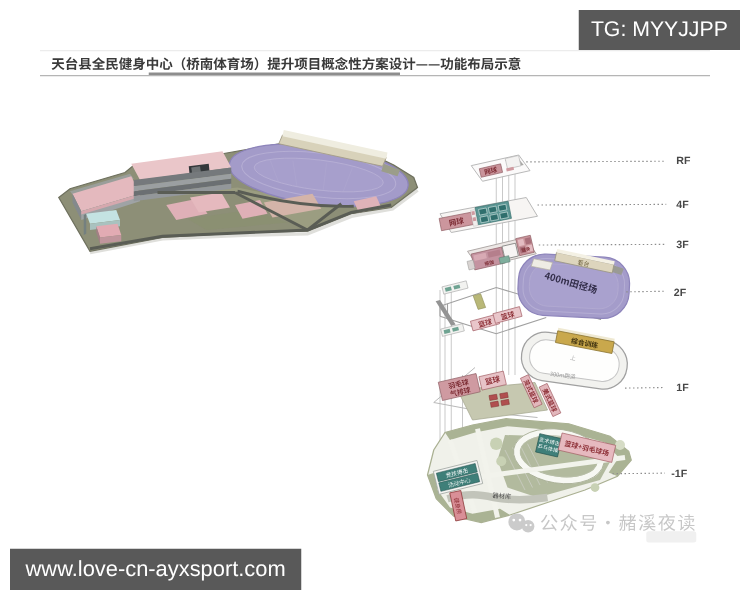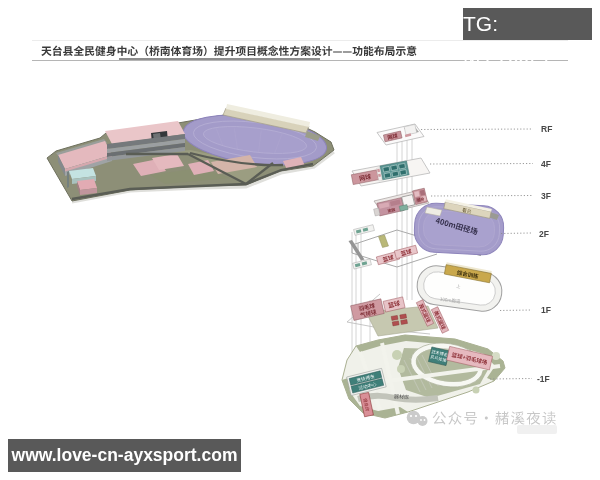--- a/index.html
+++ b/index.html
@@ -10,21 +10,21 @@
 </head>
 <body>
 <div style="position:relative;width:600px;height:480px;background:#fff;">
 
 <div class="abs" style="left:32px;top:40px;width:536px;height:1px;background:#ececec;"></div>
 
 <div class="abs" style="left:119px;top:58px;width:201px;height:2px;background:#8d8d8d;"></div>
 
 <div class="abs" style="left:32px;top:60px;width:536px;height:1px;background:#b5b5b5;"></div>
 
-<div class="abs" style="left:463px;top:8px;width:129px;height:32px;background:#595959;color:#fff;font-size:21px;line-height:32px;">TG: MYYJJPP</div>
+<div class="abs" style="left:463px;top:8px;width:129px;height:32px;background:#595959;color:#fff;font-size:17px;line-height:32px;text-align:center;">TG: MYYJJPP</div>
 
 <svg class="abs" style="left:0;top:0;" width="600" height="480" viewBox="0 0 600 480" font-family="Liberation Sans, sans-serif">
 
   <path transform="translate(41.0,55.0)" d="M0.7 -5.2V-3.9H4.3C3.9 -2.5 2.8 -1.1 0.3 -0.2C0.6 0.1 1 0.6 1.2 0.9C3.6 0 4.8 -1.4 5.4 -2.8C6.3 -1 7.7 0.2 9.7 0.9C9.9 0.5 10.3 -0 10.6 -0.3C8.5 -0.9 7.1 -2.1 6.3 -3.9H10.1V-5.2H6C6 -5.5 6 -5.7 6 -6V-7.1H9.7V-8.5H1.1V-7.1H4.6V-6C4.6 -5.8 4.6 -5.5 4.6 -5.2Z M12.5 -3.8V1H13.9V0.4H18.5V1H19.9V-3.8ZM13.9 -0.8V-2.6H18.5V-0.8ZM12.2 -4.5C12.8 -4.7 13.5 -4.8 19.3 -5C19.5 -4.7 19.7 -4.4 19.9 -4.2L21 -5C20.4 -5.9 19.1 -7.2 18.1 -8.2L17.1 -7.5C17.5 -7.1 17.9 -6.6 18.3 -6.2L13.9 -6C14.7 -6.8 15.6 -7.8 16.3 -8.8L15 -9.4C14.2 -8.1 13 -6.7 12.7 -6.4C12.3 -6.1 12.1 -5.8 11.8 -5.8C11.9 -5.4 12.1 -4.8 12.2 -4.5Z M23.1 0.7C23.6 0.5 24.3 0.5 30 0.2C30.2 0.5 30.4 0.7 30.6 0.9L31.7 0.3C31.2 -0.3 30.2 -1.4 29.3 -2.1H31.9V-3.3H30.5V-8.7H23.8V-3.3H22.1V-2.1H24.8C24.2 -1.5 23.7 -1.1 23.5 -0.9C23.2 -0.7 22.9 -0.5 22.7 -0.5C22.8 -0.2 23 0.5 23.1 0.7ZM25 -3.3V-4H29.2V-3.3ZM28.1 -1.7C28.4 -1.4 28.7 -1.1 29.1 -0.8L24.9 -0.6C25.5 -1 26 -1.6 26.5 -2.1H28.9ZM25 -5.8H29.2V-5.1H25ZM25 -6.8V-7.6H29.2V-6.8Z M37.6 -9.3C36.5 -7.6 34.5 -6.2 32.6 -5.4C32.9 -5.1 33.3 -4.6 33.5 -4.3C33.8 -4.5 34.1 -4.7 34.5 -4.9V-4.1H37.1V-2.9H34.6V-1.7H37.1V-0.4H33.2V0.7H42.5V-0.4H38.5V-1.7H41.1V-2.9H38.5V-4.1H41.1V-4.8C41.5 -4.6 41.8 -4.4 42.2 -4.2C42.4 -4.6 42.7 -5.1 43 -5.4C41.3 -6.1 39.8 -7.1 38.5 -8.4L38.7 -8.7ZM35.2 -5.3C36.1 -5.9 37 -6.7 37.8 -7.5C38.6 -6.6 39.5 -5.9 40.4 -5.3Z M44.4 1C44.7 0.8 45.3 0.7 48.6 -0.1C48.5 -0.4 48.4 -1 48.4 -1.3L45.7 -0.7V-2.7H48.6C49.2 -0.6 50.3 0.8 51.7 0.8C52.6 0.8 53.1 0.4 53.3 -1.4C52.9 -1.5 52.5 -1.7 52.2 -2C52.1 -0.9 52 -0.4 51.7 -0.4C51.1 -0.4 50.4 -1.4 50 -2.7H53.1V-3.9H49.6C49.6 -4.3 49.5 -4.7 49.5 -5.2H52.3V-8.7H44.4V-1.1C44.4 -0.6 44.1 -0.3 43.8 -0.1C44 0.1 44.3 0.7 44.4 1ZM48.3 -3.9H45.7V-5.2H48.1C48.1 -4.7 48.2 -4.3 48.3 -3.9ZM45.7 -7.5H51V-6.4H45.7Z M57.1 -4C57.1 -4.1 57.3 -4.2 57.5 -4.3H58.5C58.4 -3.6 58.3 -2.9 58.1 -2.3C57.9 -2.7 57.7 -3.1 57.6 -3.6L56.7 -3.3C56.9 -2.4 57.2 -1.7 57.6 -1.2C57.3 -0.6 56.9 -0.2 56.4 0.1V-6.8C56.7 -7.5 56.9 -8.2 57.1 -8.8L55.9 -9.2C55.6 -7.7 55 -6.2 54.2 -5.2C54.4 -4.8 54.7 -4.1 54.8 -3.8C55 -4 55.1 -4.2 55.3 -4.5V1H56.4V0.2C56.7 0.4 57 0.8 57.2 1C57.6 0.6 58 0.2 58.3 -0.3C59.3 0.6 60.5 0.8 61.9 0.8H64.1C64.2 0.5 64.3 -0.1 64.5 -0.3C63.9 -0.3 62.4 -0.3 62 -0.3C60.8 -0.3 59.6 -0.5 58.8 -1.3C59.2 -2.3 59.5 -3.6 59.6 -5.2L59 -5.3L58.8 -5.3H58.4C58.8 -6.1 59.3 -7.1 59.7 -8.1L58.9 -8.6L58.6 -8.5H57V-7.4H58.2C57.9 -6.6 57.5 -5.9 57.4 -5.6C57.2 -5.3 56.9 -5 56.6 -4.9C56.8 -4.7 57.1 -4.2 57.1 -4ZM59.9 -8.4V-7.5H61.1V-7H59.4V-6H61.1V-5.4H59.9V-4.5H61.1V-4H59.8V-3.1H61.1V-2.5H59.6V-1.5H61.1V-0.6H62.1V-1.5H64.2V-2.5H62.1V-3.1H63.9V-4H62.1V-4.5H63.8V-6H64.5V-7H63.8V-8.4H62.1V-9.1H61.1V-8.4ZM62.1 -6H62.9V-5.4H62.1ZM62.1 -7V-7.5H62.9V-7Z M72 -5.5V-4.8H68.2V-5.5ZM72 -6.4H68.2V-7H72ZM72 -3.9V-3.4L71.8 -3.2H68.2V-3.9ZM65.6 -3.2V-2.1H70.3C68.8 -1.2 67.1 -0.5 65.3 -0C65.5 0.2 65.9 0.8 66.1 1C68.3 0.4 70.3 -0.6 72 -1.9V-0.6C72 -0.4 72 -0.3 71.8 -0.3C71.5 -0.3 70.8 -0.3 70.1 -0.4C70.3 -0 70.5 0.6 70.5 0.9C71.6 0.9 72.2 0.9 72.7 0.7C73.2 0.5 73.3 0.1 73.3 -0.6V-3C74 -3.7 74.6 -4.4 75.1 -5.2L74 -5.8C73.8 -5.4 73.6 -5.1 73.3 -4.8V-8.2H70.6C70.7 -8.4 70.9 -8.7 71.1 -9L69.5 -9.2C69.5 -8.9 69.3 -8.5 69.2 -8.2H66.9V-3.2Z M80.3 -9.2V-7.3H76.6V-1.8H77.8V-2.4H80.3V1H81.7V-2.4H84.1V-1.9H85.5V-7.3H81.7V-9.2ZM77.8 -3.7V-6H80.3V-3.7ZM84.1 -3.7H81.7V-6H84.1Z M89.6 -6.1V-1.1C89.6 0.3 90 0.8 91.4 0.8C91.7 0.8 92.9 0.8 93.2 0.8C94.5 0.8 94.9 0.1 95 -1.9C94.7 -2 94.1 -2.3 93.8 -2.5C93.7 -0.8 93.6 -0.5 93.1 -0.5C92.8 -0.5 91.8 -0.5 91.5 -0.5C91 -0.5 90.9 -0.5 90.9 -1.1V-6.1ZM87.6 -5.5C87.5 -4 87.2 -2.4 86.8 -1.2L88.1 -0.7C88.5 -1.9 88.7 -3.8 88.9 -5.2ZM94.4 -5.3C94.9 -4 95.5 -2.3 95.7 -1.2L97 -1.7C96.7 -2.9 96.2 -4.5 95.6 -5.8ZM90 -8.1C91 -7.5 92.3 -6.4 92.9 -5.7L93.8 -6.8C93.2 -7.4 91.8 -8.4 90.8 -9Z M104.4 -4.1C104.4 -1.8 105.3 -0.1 106.5 1.1L107.5 0.6C106.4 -0.5 105.6 -2 105.6 -4.1C105.6 -6.2 106.4 -7.7 107.5 -8.8L106.5 -9.3C105.3 -8.1 104.4 -6.4 104.4 -4.1Z M109.8 -9.2V-7.2H108.4V-6H109.7C109.4 -4.7 108.9 -3.1 108.2 -2.3C108.4 -1.9 108.7 -1.4 108.8 -1C109.2 -1.5 109.5 -2.3 109.8 -3.2V1H111V-4C111.2 -3.7 111.4 -3.3 111.5 -3L112 -3.6C112.3 -3.4 112.6 -2.9 112.7 -2.6C113 -2.8 113.3 -3 113.5 -3.2V-2.7C113.5 -1.8 113.3 -0.7 111.8 0.1C112.1 0.3 112.6 0.8 112.8 1C114.4 0.1 114.7 -1.4 114.7 -2.7V-3.6H113.9C114.3 -4.1 114.7 -4.6 114.9 -5.2H115.8C116.1 -4.7 116.5 -4.1 116.9 -3.6H115.9V0.9H117.2V-3.2C117.4 -3 117.6 -2.8 117.8 -2.7C118 -3 118.3 -3.4 118.6 -3.6C118 -4 117.5 -4.6 117.1 -5.2H118.4V-6.4H115.4C115.5 -6.8 115.6 -7.2 115.6 -7.6C116.5 -7.7 117.3 -7.9 118 -8L117.2 -9.1C116 -8.8 114.2 -8.6 112.5 -8.5C112.7 -8.2 112.8 -7.7 112.9 -7.4C113.3 -7.4 113.9 -7.5 114.4 -7.5C114.3 -7.1 114.2 -6.8 114.1 -6.4H112.3V-5.2H113.6C113.2 -4.7 112.8 -4.2 112.2 -3.8C112 -4.1 111.3 -5.3 111 -5.6V-6H112.1V-7.2H111V-9.2Z M123.5 -9.1V-8.3H119.4V-7.1H123.5V-6.3H119.8V0.9H121.1V-5.1H123.2L122.2 -4.8C122.4 -4.4 122.6 -4 122.7 -3.6H121.8V-2.6H123.6V-1.9H121.6V-0.9H123.6V0.7H124.8V-0.9H126.8V-1.9H124.8V-2.6H126.6V-3.6H125.7C125.9 -4 126.1 -4.4 126.3 -4.8L125.2 -5.1C125.1 -4.6 124.8 -4 124.6 -3.7L124.7 -3.6H123L123.8 -3.9C123.7 -4.2 123.5 -4.7 123.2 -5.1H127.3V-0.4C127.3 -0.2 127.2 -0.1 127 -0.1C126.8 -0.1 126.2 -0.1 125.6 -0.2C125.8 0.1 126 0.6 126.1 0.9C126.9 0.9 127.6 0.9 128 0.7C128.4 0.6 128.6 0.3 128.6 -0.4V-6.3H124.9V-7.1H129V-8.3H124.9V-9.1Z M132 -9.1C131.5 -7.6 130.6 -6.1 129.7 -5.1C130 -4.8 130.3 -4 130.5 -3.7C130.7 -4 130.9 -4.3 131.1 -4.6V1H132.3V-6.7C132.7 -7.4 133 -8.1 133.2 -8.8ZM133 -7.2V-6H135.1C134.5 -4.3 133.5 -2.6 132.4 -1.6C132.7 -1.4 133.1 -0.9 133.3 -0.6C133.7 -1 134 -1.4 134.3 -1.8V-0.9H135.7V0.9H137V-0.9H138.4V-1.8C138.7 -1.4 139 -1 139.3 -0.7C139.5 -1 140 -1.4 140.3 -1.7C139.2 -2.7 138.2 -4.3 137.6 -6H140V-7.2H137V-9.1H135.7V-7.2ZM135.7 -2H134.4C134.9 -2.8 135.3 -3.7 135.7 -4.7ZM137 -2V-4.8C137.3 -3.8 137.8 -2.8 138.3 -2Z M148 -3.6V-3.1H143.6V-3.6ZM142.3 -4.6V1H143.6V-0.8H148V-0.3C148 -0.1 147.9 -0 147.7 -0C147.5 -0 146.6 -0 145.9 -0.1C146.1 0.2 146.3 0.7 146.3 1C147.4 1 148.1 1 148.6 0.8C149.1 0.7 149.3 0.4 149.3 -0.3V-4.6ZM143.6 -2.2H148V-1.7H143.6ZM144.9 -9 145.2 -8.3H141V-7.1H143.3C142.9 -6.8 142.6 -6.6 142.4 -6.5C142.1 -6.3 141.9 -6.2 141.7 -6.1C141.8 -5.8 142 -5.1 142.1 -4.9C142.6 -5 143.2 -5.1 148.5 -5.4C148.7 -5.1 148.9 -4.9 149.1 -4.7L150.2 -5.5C149.7 -5.9 148.9 -6.6 148.3 -7.1H150.6V-8.3H146.8C146.6 -8.6 146.4 -9 146.2 -9.3ZM146.8 -6.9 147.4 -6.4 144 -6.2C144.4 -6.5 144.8 -6.8 145.2 -7.1H147.2Z M155.7 -4.4C155.8 -4.5 156.3 -4.6 156.7 -4.6H156.8C156.5 -3.6 155.9 -2.8 155.2 -2.3L155 -2.8L154 -2.5V-5.4H155.1V-6.6H154V-9H152.8V-6.6H151.6V-5.4H152.8V-2.1C152.3 -1.9 151.9 -1.7 151.5 -1.6L151.9 -0.3C152.9 -0.7 154.1 -1.2 155.3 -1.7L155.2 -1.8C155.5 -1.7 155.7 -1.5 155.8 -1.4C156.8 -2.1 157.6 -3.2 158 -4.6H158.6C158.1 -2.5 157 -0.8 155.4 0.2C155.7 0.3 156.2 0.7 156.4 0.9C158 -0.3 159.2 -2.2 159.8 -4.6H160.2C160 -1.8 159.8 -0.7 159.6 -0.4C159.5 -0.3 159.4 -0.2 159.2 -0.2C159 -0.2 158.6 -0.3 158.2 -0.3C158.4 0 158.5 0.6 158.6 0.9C159.1 0.9 159.5 0.9 159.8 0.9C160.2 0.8 160.5 0.7 160.7 0.4C161.1 -0.1 161.3 -1.5 161.5 -5.2C161.5 -5.4 161.6 -5.8 161.6 -5.8H157.8C158.7 -6.4 159.8 -7.2 160.7 -8.1L159.8 -8.8L159.5 -8.7H155.2V-7.5H158.1C157.4 -6.8 156.6 -6.4 156.4 -6.2C155.9 -5.9 155.5 -5.7 155.2 -5.6C155.4 -5.3 155.7 -4.7 155.7 -4.4Z M165.6 -4.1C165.6 -6.4 164.7 -8.1 163.5 -9.3L162.5 -8.8C163.6 -7.7 164.4 -6.2 164.4 -4.1C164.4 -2 163.6 -0.5 162.5 0.6L163.5 1.1C164.7 -0.1 165.6 -1.8 165.6 -4.1Z M178.4 -6.6H181.3V-6H178.4ZM178.4 -7.9H181.3V-7.4H178.4ZM177.2 -8.8V-5.1H182.6V-8.8ZM177.3 -3.2C177.2 -1.7 176.7 -0.5 175.8 0.2C176.1 0.3 176.6 0.7 176.8 1C177.2 0.5 177.6 -0.1 177.9 -0.8C178.6 0.6 179.7 0.8 181.2 0.8H183C183.1 0.5 183.2 -0.1 183.4 -0.3C182.9 -0.3 181.6 -0.3 181.2 -0.3C180.9 -0.3 180.7 -0.3 180.5 -0.3V-1.6H182.5V-2.6H180.5V-3.5H183.1V-4.6H176.7V-3.5H179.2V-0.7C178.8 -1 178.5 -1.4 178.3 -2C178.4 -2.3 178.4 -2.7 178.5 -3.1ZM174.3 -9.2V-7.1H173.2V-5.9H174.3V-4L173 -3.7L173.3 -2.5L174.3 -2.7V-0.6C174.3 -0.4 174.3 -0.4 174.2 -0.4C174 -0.4 173.6 -0.4 173.2 -0.4C173.4 -0 173.5 0.5 173.6 0.8C174.3 0.8 174.8 0.8 175.1 0.6C175.4 0.4 175.5 0.1 175.5 -0.5V-3.1L176.7 -3.4L176.5 -4.6L175.5 -4.3V-5.9H176.6V-7.1H175.5V-9.2Z M188.8 -9.1C187.6 -8.5 185.8 -7.8 184.1 -7.4C184.3 -7.1 184.5 -6.7 184.6 -6.4C185.2 -6.5 185.8 -6.7 186.4 -6.8V-4.9H184.1V-3.7H186.4C186.2 -2.3 185.7 -1 183.9 -0C184.2 0.2 184.7 0.7 184.9 1C187 -0.2 187.6 -1.9 187.7 -3.7H190.4V1H191.8V-3.7H194V-4.9H191.8V-9H190.4V-4.9H187.7V-7.2C188.4 -7.5 189.1 -7.7 189.7 -8Z M200.9 -5.2V-3C200.9 -2 200.5 -0.7 197.6 0C197.9 0.2 198.3 0.7 198.5 1C201.5 0.1 202.2 -1.5 202.2 -3V-5.2ZM201.8 -0.8C202.6 -0.3 203.6 0.4 204.1 0.9L204.9 0C204.4 -0.4 203.4 -1.1 202.6 -1.6ZM194.6 -2.3 194.9 -0.9C196 -1.2 197.3 -1.7 198.6 -2.2L198.4 -3.3L197.3 -3V-6.8H198.4V-8H194.8V-6.8H196V-2.6ZM198.8 -6.8V-1.7H200.1V-5.6H202.9V-1.7H204.3V-6.8H201.8L202.2 -7.6H204.8V-8.8H198.5V-7.6H200.7C200.6 -7.3 200.5 -7 200.4 -6.8Z M208 -4.9H213V-3.6H208ZM208 -6.1V-7.3H213V-6.1ZM208 -2.4H213V-1.1H208ZM206.7 -8.6V0.9H208V0.2H213V0.9H214.4V-8.6Z M217.4 -9.2V-7H216.4V-5.8H217.4V-5.8C217.2 -4.5 216.7 -2.9 216.2 -2C216.4 -1.7 216.6 -1.3 216.8 -0.9C217 -1.3 217.2 -1.9 217.4 -2.5V1H218.6V-3.8C218.8 -3.4 218.9 -2.9 219 -2.6L219.6 -3.6V-1.9C219.6 -1.4 219.3 -1 219.1 -0.8C219.3 -0.6 219.6 -0.2 219.7 0C219.9 -0.2 220.2 -0.4 221.8 -1.4L221.9 -0.9L222.8 -1.3C222.7 -1.9 222.2 -2.8 221.9 -3.5L221.1 -3.1C221.2 -2.9 221.3 -2.6 221.4 -2.2L220.6 -1.8V-3.8H222.4V-4.7C222.4 -4.4 222.7 -4 222.7 -3.8C222.8 -3.9 223.2 -3.9 223.5 -3.9H223.9C223.5 -2.4 222.8 -0.9 221.5 0.4C221.8 0.5 222.2 0.8 222.4 1C223.2 0.2 223.7 -0.7 224.1 -1.6V-0.3C224.1 0.3 224.2 0.4 224.4 0.6C224.5 0.8 224.7 0.8 225 0.8C225.1 0.8 225.3 0.8 225.5 0.8C225.7 0.8 225.9 0.8 226 0.7C226.2 0.6 226.2 0.4 226.3 0.2C226.4 -0.1 226.4 -0.7 226.4 -1.2C226.2 -1.3 225.9 -1.4 225.8 -1.6C225.8 -1.1 225.8 -0.7 225.7 -0.5C225.7 -0.4 225.7 -0.3 225.6 -0.2C225.6 -0.2 225.5 -0.2 225.5 -0.2C225.4 -0.2 225.3 -0.2 225.3 -0.2C225.2 -0.2 225.2 -0.2 225.1 -0.2C225.1 -0.3 225.1 -0.3 225.1 -0.4V-3.4H224.8L224.9 -3.9H226.4L226.4 -5H225.1C225.3 -5.9 225.3 -6.8 225.3 -7.6H226.2V-8.7H222.7V-7.6H224.3C224.3 -6.8 224.3 -5.9 224.1 -5H223.6L223.9 -7.1H223C222.9 -6.6 222.7 -5.2 222.6 -5C222.5 -4.8 222.5 -4.7 222.4 -4.7V-8.6H219.6V-3.7C219.5 -4.1 218.8 -5.3 218.6 -5.7V-5.8H219.4V-7H218.6V-9.2ZM221.4 -5.8V-4.8H220.6V-5.8ZM221.4 -6.7H220.6V-7.6H221.4Z M229.6 -2.9V-0.9C229.6 0.3 229.9 0.7 231.4 0.7C231.7 0.7 233.1 0.7 233.4 0.7C234.6 0.7 235 0.3 235.1 -1.3C234.8 -1.3 234.3 -1.5 234 -1.7C233.9 -0.6 233.8 -0.5 233.3 -0.5C233 -0.5 231.8 -0.5 231.6 -0.5C230.9 -0.5 230.9 -0.5 230.9 -0.9V-2.9ZM230.5 -3.2C231.2 -2.6 232.1 -1.8 232.4 -1.2L233.5 -2C233.1 -2.6 232.2 -3.4 231.5 -3.9ZM234.7 -2.5C235.2 -1.6 235.9 -0.4 236.1 0.3L237.3 -0.2C237 -1 236.3 -2.1 235.7 -2.9ZM228.1 -2.8C227.9 -1.9 227.5 -0.8 227.1 -0.1L228.2 0.5C228.7 -0.3 229 -1.5 229.2 -2.4ZM231 -6.4C231.5 -6.2 232 -5.8 232.3 -5.4H228.6V-4.3H233.6C233.3 -4 232.9 -3.6 232.6 -3.3C232.8 -3.1 233.3 -2.9 233.5 -2.6C234.3 -3.2 235.1 -4.2 235.6 -4.9L234.8 -5.5L234.6 -5.4H232.7L233.3 -6C233 -6.4 232.4 -6.8 231.8 -7.1ZM231.8 -9.4C230.8 -8 229 -7 227 -6.4C227.3 -6.1 227.6 -5.5 227.8 -5.2C229.3 -5.8 230.9 -6.7 232.1 -7.8C233.3 -6.8 235 -5.9 236.4 -5.3C236.6 -5.7 237 -6.2 237.3 -6.4C235.7 -6.9 233.9 -7.7 232.8 -8.6L233 -8.9Z M241.3 -0.6V0.6H248V-0.6H245.5V-2.8H247.4V-4H245.5V-5.8H247.7V-7H245.5V-9.1H244.2V-7H243.3C243.4 -7.5 243.5 -8 243.6 -8.5L242.3 -8.7C242.2 -7.8 242 -6.8 241.7 -6C241.6 -6.5 241.3 -7 241.1 -7.4L240.5 -7.1V-9.2H239.2V-7L238.3 -7.1C238.2 -6.2 238 -5 237.8 -4.3L238.7 -3.9C239 -4.7 239.2 -5.9 239.2 -6.8V1H240.5V-6.4C240.7 -6 240.9 -5.5 240.9 -5.2L241.5 -5.5C241.4 -5.3 241.3 -5 241.2 -4.9C241.5 -4.7 242.1 -4.4 242.4 -4.3C242.6 -4.7 242.8 -5.2 243 -5.8H244.2V-4H242.1V-2.8H244.2V-0.6Z M252.9 -8.8C253.1 -8.4 253.4 -7.9 253.5 -7.4H249V-6.2H251.7C251.6 -3.9 251.4 -1.4 248.8 -0.1C249.1 0.2 249.5 0.7 249.7 1C251.7 -0.1 252.5 -1.8 252.8 -3.6H256.3C256.1 -1.7 255.9 -0.7 255.6 -0.5C255.5 -0.4 255.3 -0.4 255.1 -0.4C254.8 -0.4 254 -0.4 253.3 -0.4C253.5 -0.1 253.7 0.5 253.7 0.8C254.5 0.9 255.2 0.9 255.6 0.8C256.1 0.8 256.5 0.7 256.8 0.3C257.2 -0.1 257.5 -1.4 257.7 -4.3C257.7 -4.5 257.7 -4.9 257.7 -4.9H253C253.1 -5.3 253.1 -5.7 253.2 -6.2H258.6V-7.4H254.2L255 -7.8C254.8 -8.2 254.5 -8.8 254.2 -9.3Z M259.7 -2.5V-1.5H263C262.1 -0.9 260.7 -0.4 259.4 -0.2C259.7 0.1 260.1 0.6 260.2 0.9C261.6 0.5 262.9 -0.1 263.9 -0.9V1H265.2V-1C266.2 -0.1 267.6 0.5 269 0.9C269.2 0.5 269.5 0 269.8 -0.2C268.5 -0.5 267.2 -0.9 266.2 -1.5H269.5V-2.5H265.2V-3.3H263.9V-2.5ZM263.6 -8.9 263.8 -8.4H260V-6.8H261.2V-7.4H263.5C263.3 -7.1 263.1 -6.9 262.9 -6.6H259.8V-5.6H262.1C261.7 -5.2 261.4 -4.8 261 -4.5C261.7 -4.4 262.4 -4.3 263.1 -4.2C262.2 -4 261.1 -3.9 259.8 -3.8C260 -3.6 260.2 -3.2 260.3 -2.8C262.3 -3 263.9 -3.2 265.1 -3.7C266.3 -3.4 267.4 -3.1 268.2 -2.8L269.2 -3.7C268.5 -3.9 267.5 -4.2 266.3 -4.5C266.7 -4.8 267 -5.2 267.3 -5.6H269.4V-6.6H264.4L264.8 -7.1L264 -7.4H268V-6.8H269.3V-8.4H265.2C265 -8.7 264.8 -9 264.7 -9.3ZM265.9 -5.6C265.6 -5.3 265.3 -5 264.9 -4.8C264.3 -4.9 263.6 -5.1 263 -5.2L263.4 -5.6Z M271.1 -8.3C271.7 -7.7 272.4 -7 272.8 -6.5L273.7 -7.4C273.3 -7.9 272.5 -8.6 271.9 -9ZM270.4 -5.8V-4.6H271.7V-1.3C271.7 -0.8 271.4 -0.5 271.1 -0.3C271.4 -0 271.7 0.5 271.8 0.8C272 0.6 272.3 0.2 274.3 -1.4C274.2 -1.7 274 -2.2 273.8 -2.5L272.9 -1.7V-5.8ZM275.1 -8.8V-7.7C275.1 -6.9 274.9 -6.1 273.5 -5.6C273.8 -5.4 274.2 -4.9 274.4 -4.6C275.9 -5.3 276.3 -6.5 276.3 -7.6H277.7V-6.5C277.7 -5.4 277.9 -4.9 279 -4.9C279.2 -4.9 279.5 -4.9 279.7 -4.9C279.9 -4.9 280.2 -4.9 280.4 -5C280.3 -5.3 280.3 -5.8 280.3 -6.1C280.1 -6 279.9 -6 279.7 -6C279.6 -6 279.2 -6 279.1 -6C279 -6 278.9 -6.1 278.9 -6.5V-8.8ZM278.2 -3.3C277.9 -2.7 277.5 -2.1 277 -1.7C276.4 -2.2 276 -2.7 275.6 -3.3ZM274.1 -4.5V-3.3H274.9L274.4 -3.1C274.8 -2.3 275.3 -1.6 275.9 -1C275.2 -0.6 274.3 -0.3 273.4 -0.2C273.6 0.1 273.9 0.6 274 1C275.1 0.7 276.1 0.3 276.9 -0.2C277.7 0.3 278.7 0.7 279.7 1C279.9 0.6 280.2 0.1 280.5 -0.2C279.6 -0.3 278.7 -0.6 278 -1C278.8 -1.8 279.5 -2.9 279.9 -4.2L279.1 -4.5L278.9 -4.5Z M282 -8.2C282.7 -7.7 283.5 -7 283.8 -6.5L284.7 -7.5C284.3 -7.9 283.5 -8.6 282.9 -9.1ZM281.2 -5.8V-4.6H282.8V-1.3C282.8 -0.8 282.4 -0.5 282.2 -0.3C282.4 -0 282.7 0.6 282.8 0.9C283 0.6 283.4 0.3 285.6 -1.2C285.5 -1.5 285.3 -2.1 285.2 -2.4L284.1 -1.7V-5.8ZM287.4 -9.1V-5.8H284.8V-4.4H287.4V1H288.7V-4.4H291.2V-5.8H288.7V-9.1Z M292.1 -2.6H300.9V-3.6H292.1Z M301.9 -2.6H310.7V-3.6H301.9Z M311.5 -2.2 311.8 -0.9C313 -1.2 314.6 -1.6 316 -2.1L315.8 -3.3L314.3 -2.9V-6.8H315.7V-8H311.6V-6.8H313V-2.6C312.5 -2.4 311.9 -2.3 311.5 -2.2ZM317.4 -9 317.4 -6.9H315.9V-5.6H317.3C317.2 -3.1 316.6 -1.3 314.5 -0.1C314.9 0.2 315.3 0.6 315.4 1C317.8 -0.4 318.5 -2.7 318.6 -5.6H320.1C320 -2.2 319.9 -0.9 319.6 -0.6C319.5 -0.4 319.4 -0.4 319.2 -0.4C318.9 -0.4 318.4 -0.4 317.8 -0.4C318.1 -0.1 318.2 0.5 318.2 0.8C318.8 0.9 319.4 0.9 319.8 0.8C320.2 0.7 320.5 0.6 320.7 0.2C321.1 -0.3 321.3 -1.9 321.4 -6.3C321.4 -6.5 321.4 -6.9 321.4 -6.9H318.7L318.7 -9Z M325.8 -4.2V-3.6H324.2V-4.2ZM323 -5.3V1H324.2V-1.1H325.8V-0.4C325.8 -0.2 325.8 -0.2 325.6 -0.2C325.5 -0.2 325.1 -0.2 324.7 -0.2C324.8 0.1 325 0.6 325.1 0.9C325.7 0.9 326.2 0.9 326.6 0.7C327 0.5 327.1 0.2 327.1 -0.3V-5.3ZM324.2 -2.7H325.8V-2.1H324.2ZM331.2 -8.5C330.7 -8.2 329.9 -7.9 329.2 -7.6V-9.1H327.9V-5.9C327.9 -4.7 328.2 -4.3 329.5 -4.3C329.7 -4.3 330.7 -4.3 331 -4.3C332 -4.3 332.3 -4.7 332.5 -6.1C332.1 -6.2 331.6 -6.4 331.3 -6.6C331.3 -5.6 331.2 -5.5 330.9 -5.5C330.6 -5.5 329.8 -5.5 329.7 -5.5C329.3 -5.5 329.2 -5.5 329.2 -5.9V-6.5C330.1 -6.8 331.2 -7.2 332 -7.6ZM331.2 -3.6C330.7 -3.3 330 -2.9 329.2 -2.6V-4.1H327.9V-0.7C327.9 0.5 328.3 0.9 329.5 0.9C329.8 0.9 330.8 0.9 331 0.9C332.1 0.9 332.4 0.5 332.6 -1.1C332.2 -1.1 331.7 -1.3 331.4 -1.5C331.4 -0.4 331.3 -0.2 330.9 -0.2C330.7 -0.2 329.9 -0.2 329.7 -0.2C329.3 -0.2 329.2 -0.3 329.2 -0.7V-1.5C330.2 -1.8 331.3 -2.2 332.1 -2.7ZM323 -5.8C323.2 -5.9 323.7 -6 326.3 -6.2C326.3 -6 326.4 -5.8 326.5 -5.7L327.6 -6.1C327.4 -6.8 326.9 -7.8 326.4 -8.5L325.3 -8.1C325.5 -7.8 325.7 -7.5 325.8 -7.2L324.2 -7.1C324.7 -7.6 325.1 -8.2 325.4 -8.8L324 -9.2C323.7 -8.4 323.2 -7.6 323 -7.4C322.9 -7.2 322.7 -7 322.5 -7C322.7 -6.7 322.9 -6.1 323 -5.8Z M336.9 -9.2C336.7 -8.7 336.6 -8.2 336.4 -7.6H333.4V-6.4H335.8C335.1 -5.1 334.2 -3.9 333 -3.1C333.2 -2.8 333.6 -2.3 333.7 -1.9C334.2 -2.3 334.7 -2.7 335.1 -3.1V0H336.4V-3.5H338.1V1H339.4V-3.5H341.2V-1.4C341.2 -1.3 341.2 -1.2 341 -1.2C340.9 -1.2 340.3 -1.2 339.8 -1.2C339.9 -0.9 340.1 -0.4 340.2 -0.1C341 -0.1 341.6 -0.1 342 -0.3C342.4 -0.5 342.5 -0.8 342.5 -1.4V-4.8H339.4V-6H338.1V-4.8H336.4C336.7 -5.3 337 -5.8 337.3 -6.4H343.1V-7.6H337.8C337.9 -8.1 338.1 -8.5 338.2 -8.9Z M346.9 -3.1V0.5H348.1V-0.1H350.6C350.8 0.2 350.9 0.6 350.9 1C351.4 1 351.9 1 352.3 0.9C352.6 0.9 352.8 0.8 353.1 0.4C353.4 0 353.5 -1.2 353.6 -4.4C353.6 -4.5 353.6 -4.9 353.6 -4.9H346.4L346.4 -5.6H352.8V-8.7H345.1V-6C345.1 -4.3 345 -1.8 343.8 -0.1C344.1 0 344.7 0.4 344.9 0.7C345.7 -0.5 346.1 -2.2 346.3 -3.7H352.3C352.2 -1.5 352.1 -0.6 351.9 -0.4C351.8 -0.3 351.7 -0.2 351.6 -0.2H351.2V-3.1ZM346.4 -7.6H351.6V-6.7H346.4ZM348.1 -2.1H350V-1.1H348.1Z M356.5 -3.8C356.2 -2.7 355.4 -1.5 354.7 -0.8C355 -0.6 355.6 -0.3 355.8 -0C356.6 -0.8 357.4 -2.1 357.9 -3.4ZM361.7 -3.3C362.4 -2.3 363.1 -0.9 363.3 0L364.7 -0.6C364.4 -1.5 363.6 -2.8 362.9 -3.8ZM356 -8.5V-7.2H363.6V-8.5ZM355 -5.9V-4.6H359.1V-0.6C359.1 -0.4 359.1 -0.4 358.9 -0.4C358.7 -0.4 357.9 -0.4 357.3 -0.4C357.5 -0 357.7 0.6 357.7 1C358.7 1 359.4 1 359.9 0.7C360.4 0.5 360.6 0.2 360.6 -0.6V-4.6H364.7V-5.9Z M368.3 -1.6V-0.5C368.3 0.5 368.6 0.9 370 0.9C370.3 0.9 371.5 0.9 371.8 0.9C372.8 0.9 373.1 0.6 373.2 -0.7C372.9 -0.7 372.4 -0.9 372.1 -1.1C372.1 -0.3 372 -0.2 371.6 -0.2C371.3 -0.2 370.4 -0.2 370.1 -0.2C369.7 -0.2 369.6 -0.2 369.6 -0.5V-1.6ZM373.1 -1.4C373.6 -0.8 374.1 0 374.3 0.6L375.4 0C375.2 -0.5 374.6 -1.3 374.1 -1.9ZM367 -1.8C366.7 -1.1 366.2 -0.4 365.6 0.1L366.7 0.7C367.3 0.2 367.7 -0.6 368.1 -1.3ZM368.4 -3.4H372.9V-2.9H368.4ZM368.4 -4.6H372.9V-4.1H368.4ZM367.2 -5.4V-2.1H369.9L369.5 -1.7C370.1 -1.4 370.8 -0.9 371.2 -0.6L372 -1.4C371.7 -1.6 371.3 -1.9 370.8 -2.1H374.2V-5.4ZM369.2 -7.6H372C372 -7.3 371.8 -7.1 371.7 -6.8H369.5C369.4 -7 369.3 -7.3 369.2 -7.6ZM369.8 -9.1 370 -8.6H366.5V-7.6H368.8L368 -7.4C368.1 -7.2 368.2 -7 368.2 -6.8H365.9V-5.8H375.3V-6.8H373L373.4 -7.4L372.5 -7.6H374.7V-8.6H371.4C371.3 -8.8 371.2 -9.1 371.1 -9.3Z" fill="#3a3a3a"></path>
 
   <path transform="translate(432.0,423.5)" d="M4.7 -11.8C3.8 -9.6 2.4 -7.5 0.7 -6.2C1 -6 1.5 -5.6 1.7 -5.4C3.3 -6.9 4.9 -9.1 5.9 -11.4ZM9.6 -11.9 8.6 -11.4C9.7 -9.3 11.5 -6.8 13.1 -5.4C13.3 -5.7 13.7 -6.1 14 -6.4C12.5 -7.6 10.6 -9.9 9.6 -11.9ZM2.3 0.2C2.9 0 3.7 -0.1 11.3 -0.6C11.7 0 12 0.6 12.3 1.1L13.4 0.5C12.6 -0.8 11.2 -2.9 9.9 -4.4L8.9 -4C9.4 -3.2 10.1 -2.4 10.6 -1.6L3.9 -1.2C5.3 -2.9 6.7 -5 7.9 -7.2L6.7 -7.8C5.6 -5.4 3.8 -2.8 3.2 -2.2C2.7 -1.5 2.3 -1 1.9 -0.9C2.1 -0.6 2.3 -0 2.3 0.2Z M19.7 -7C19.3 -3.7 18.4 -1.1 16.4 0.4C16.7 0.5 17.2 0.9 17.4 1.1C18.7 -0.1 19.5 -1.6 20.1 -3.5C21 -2.8 21.9 -1.9 22.4 -1.2L23.1 -2C22.6 -2.7 21.4 -3.8 20.4 -4.6C20.6 -5.3 20.7 -6 20.8 -6.9ZM25 -6.9C24.6 -3.5 23.7 -1 21.7 0.5C21.9 0.6 22.4 1 22.6 1.2C23.9 0.1 24.8 -1.4 25.3 -3.2C26 -1.6 27.1 0.1 28.7 1C28.9 0.7 29.2 0.3 29.5 0.1C27.4 -1 26.3 -3.1 25.8 -4.9C25.9 -5.5 26 -6.1 26 -6.8ZM22.9 -12.3C21.7 -9.8 19.3 -7.9 16.4 -7C16.7 -6.7 17 -6.3 17.2 -6C19.5 -6.9 21.6 -8.4 23 -10.3C24.4 -8.4 26.5 -6.8 28.9 -6.1C29 -6.4 29.4 -6.8 29.6 -7C27.2 -7.7 24.8 -9.3 23.5 -11.1L23.9 -11.8Z M35.2 -10.6H42.1V-8.6H35.2ZM34.1 -11.6V-7.7H43.2V-11.6ZM32.3 -6.4V-5.4H35.3C35 -4.5 34.6 -3.5 34.3 -2.8H41.9C41.7 -1.1 41.4 -0.3 41 0C40.8 0.1 40.7 0.1 40.3 0.1C39.9 0.1 38.9 0.1 37.8 0C38 0.3 38.2 0.8 38.2 1.1C39.2 1.1 40.2 1.1 40.7 1.1C41.2 1.1 41.6 1 41.9 0.7C42.5 0.3 42.8 -0.8 43.2 -3.3C43.2 -3.4 43.2 -3.8 43.2 -3.8H36L36.5 -5.4H44.9V-6.4Z M54.3 -7C53.5 -7 52.8 -6.4 52.8 -5.5C52.8 -4.7 53.5 -4 54.3 -4C55.2 -4 55.9 -4.7 55.9 -5.5C55.9 -6.4 55.2 -7 54.3 -7Z M64.2 -5.6C64 -4.4 63.8 -3.1 63.4 -2.3C63.6 -2.2 63.9 -2 64.1 -1.9C64.5 -2.8 64.8 -4.1 65 -5.4ZM68.2 -5.4C68.6 -4.4 68.9 -3.2 68.9 -2.4L69.8 -2.6C69.7 -3 69.6 -3.6 69.4 -4.1C69.6 -3.9 69.9 -3.6 70 -3.5C70.3 -3.6 70.6 -3.8 70.9 -4.1V1.2H71.8V0.4H75V1.1H76V-5.2H72.2C72.8 -5.7 73.3 -6.2 73.8 -6.8H76.7V-7.8H74.5C75.3 -8.9 76 -10.1 76.6 -11.4L75.6 -11.7C75.3 -11 75 -10.3 74.6 -9.7V-10.5H73V-12.2H72V-10.5H70V-9.6H72V-7.8H69.7V-6.8H72.4C71.5 -5.8 70.5 -5 69.4 -4.3C69.3 -4.8 69.1 -5.2 68.9 -5.6ZM73 -9.6H74.6C74.2 -9 73.8 -8.4 73.3 -7.8H73ZM71.8 -2H75V-0.5H71.8ZM71.8 -2.8V-4.3H75V-2.8ZM64.1 -10.5V-9.5H66.2V-7.7H63.5V-6.7H65.5C65.4 -3.3 65.2 -0.9 63.5 0.4C63.7 0.6 64 0.9 64.2 1.2C66 -0.4 66.3 -3 66.4 -6.7H67.2V0C67.2 0.2 67.2 0.2 67 0.2C66.9 0.2 66.4 0.2 65.8 0.2C65.9 0.5 66 0.9 66.1 1.1C66.9 1.1 67.4 1.1 67.7 0.9C68 0.8 68.1 0.5 68.1 0V-6.7H69.4V-7.7H67.2V-9.5H69.2V-10.5H67.2V-12.2H66.2V-10.5Z M86.6 -10.2C86.9 -9.6 87.2 -8.8 87.3 -8.3L88.3 -8.6C88.1 -9.1 87.8 -9.9 87.4 -10.5ZM90.9 -12.1C89.1 -11.7 85.9 -11.3 83.3 -11.1C83.4 -10.9 83.5 -10.5 83.6 -10.3C86.2 -10.4 89.4 -10.7 91.4 -11.3ZM83.7 -9.8C84.1 -9.3 84.4 -8.5 84.6 -8L85.5 -8.4C85.3 -8.9 85 -9.6 84.6 -10.1ZM90.3 -10.6C90 -10 89.6 -8.9 89.2 -8.3L90.1 -8.1C90.4 -8.6 90.8 -9.5 91.2 -10.3ZM79.8 -11.2C80.6 -10.8 81.7 -10 82.2 -9.6L82.9 -10.4C82.3 -10.9 81.3 -11.5 80.4 -11.9ZM79 -7.4C79.9 -7 81 -6.3 81.6 -5.8L82.2 -6.7C81.6 -7.2 80.5 -7.8 79.6 -8.2ZM79.4 0.1 80.4 0.8C81 -0.5 81.8 -2.3 82.4 -3.8L81.6 -4.5C80.9 -2.9 80 -1 79.4 0.1ZM83.6 -3.4C83.9 -3.6 84.3 -3.6 86.9 -3.9C86.8 -3.4 86.7 -3.1 86.6 -2.7H82.7V-1.8H86.2C85.6 -0.8 84.5 -0.1 82.3 0.3C82.5 0.5 82.7 0.9 82.8 1.2C85.5 0.6 86.8 -0.3 87.4 -1.8H87.5C88.3 -0.2 89.8 0.7 91.9 1.1C92 0.8 92.3 0.4 92.5 0.2C90.7 -0 89.3 -0.7 88.5 -1.8H92.3V-2.7H87.7C87.8 -3.1 87.9 -3.5 88 -3.9H87.3L90.6 -4.2C90.8 -3.9 91 -3.6 91.1 -3.4L91.9 -3.9C91.5 -4.6 90.7 -5.7 89.9 -6.5L89.1 -6C89.4 -5.7 89.7 -5.4 90 -5L85.8 -4.6C87.1 -5.4 88.4 -6.2 89.6 -7.2L88.8 -7.8C88.3 -7.4 87.7 -6.9 87.2 -6.5L85.4 -6.5C86 -6.9 86.7 -7.5 87.3 -8L86.4 -8.5C85.7 -7.7 84.7 -6.9 84.4 -6.7C84.1 -6.5 83.9 -6.4 83.6 -6.4C83.8 -6.1 83.9 -5.7 84 -5.5C84.2 -5.5 84.5 -5.6 85.9 -5.7C85.4 -5.3 84.9 -5 84.7 -4.9C84.1 -4.6 83.7 -4.4 83.3 -4.4C83.4 -4.1 83.6 -3.6 83.6 -3.4Z M102.3 -5.9C102.9 -5.4 103.7 -4.7 104 -4.2L104.7 -4.8C104.4 -5.2 103.6 -5.9 103 -6.4ZM102.2 -6.9H106.2C105.6 -5.2 104.7 -3.7 103.5 -2.6C102.6 -3.5 101.9 -4.5 101.4 -5.7C101.7 -6.1 102 -6.5 102.2 -6.9ZM102.3 -9.5C101.7 -7.7 100.3 -5.6 98.6 -4.3C98.9 -4.1 99.2 -3.7 99.4 -3.5C99.9 -3.9 100.3 -4.4 100.7 -4.9C101.3 -3.8 102 -2.8 102.8 -1.9C101.6 -0.9 100.2 -0.2 98.6 0.3C98.9 0.4 99.2 0.9 99.3 1.2C100.8 0.6 102.3 -0.1 103.5 -1.2C104.7 -0.1 106 0.7 107.5 1.2C107.7 0.9 108 0.4 108.3 0.2C106.8 -0.2 105.4 -0.9 104.3 -1.9C105.7 -3.3 106.9 -5.2 107.5 -7.6L106.8 -7.9L106.6 -7.9H102.8C103 -8.3 103.2 -8.8 103.4 -9.2ZM98.4 -9.5C97.5 -7.5 96.1 -5.5 94.5 -4.2C94.8 -4 95.2 -3.6 95.4 -3.4C95.9 -3.9 96.5 -4.5 97 -5.1V1.1H98V-6.6C98.6 -7.4 99 -8.3 99.4 -9.2ZM100.4 -11.9C100.7 -11.5 101 -11 101.2 -10.6H95.1V-9.5H107.9V-10.6H102.4C102.2 -11 101.8 -11.8 101.5 -12.3Z M116.3 -6.6C117.1 -6.1 118 -5.5 118.4 -5.1L118.9 -5.7C118.5 -6.1 117.6 -6.7 116.8 -7.1ZM115.3 -5.2C116 -4.8 117 -4.2 117.4 -3.7L117.9 -4.4C117.5 -4.8 116.6 -5.4 115.8 -5.8ZM119.8 -1.5C121 -0.7 122.4 0.4 123.1 1.2L123.8 0.5C123.1 -0.3 121.6 -1.4 120.5 -2.1ZM111.4 -11.1C112.2 -10.5 113.2 -9.5 113.7 -8.9L114.4 -9.7C113.9 -10.3 112.9 -11.2 112.1 -11.8ZM115.2 -8.6V-7.7H122.2C122 -7 121.8 -6.4 121.6 -5.9L122.5 -5.7C122.8 -6.4 123.2 -7.5 123.5 -8.5L122.8 -8.6L122.6 -8.6H119.8V-9.9H122.9V-10.8H119.8V-12.2H118.8V-10.8H115.8V-9.9H118.8V-8.6ZM119.2 -7.1V-5.4C119.2 -4.8 119.1 -4.2 119 -3.6H114.9V-2.7H118.6C118 -1.6 116.9 -0.5 114.7 0.4C114.9 0.6 115.2 1 115.3 1.2C118 0.2 119.2 -1.2 119.8 -2.7H123.6V-3.6H120.1C120.2 -4.2 120.2 -4.8 120.2 -5.4V-7.1ZM110.5 -7.6V-6.6H112.6V-1.3C112.6 -0.6 112.2 -0.1 111.9 0.1C112.1 0.3 112.4 0.7 112.5 0.9V0.9C112.7 0.6 113.1 0.2 115.4 -1.6C115.2 -1.8 115 -2.3 114.9 -2.6L113.6 -1.5V-7.6Z" fill="#c7c7c7"></path>
 
   <path d="M72,202 L130,191 L200,188 L246,187 L281,173 L314,167 L334,152" fill="none" stroke="#d7d7d2" stroke-width="3" opacity="0.8"></path>
 
   <polygon points="47,158 56,151 100,138 106,133 178,123 230,114 290,120 315,132 331,142 334,150 313,166 281,171 246,185 200,186 130,190 72,201" fill="#8d8f77" stroke="#6e705e" stroke-width="1"></polygon>
@@ -337,15 +337,15 @@
     <circle cx="422.5" cy="421" r="5"></circle>
     <circle cx="411" cy="416" r="1.1" fill="#fff"></circle>
     <circle cx="416" cy="416" r="1.1" fill="#fff"></circle>
     <circle cx="421" cy="420" r="0.9" fill="#fff"></circle>
     <circle cx="424.5" cy="420" r="0.9" fill="#fff"></circle>
   </g>
 </svg>
 
 <div class="abs" style="left:517px;top:425px;width:40px;height:9px;background:#f0f0f0;border-radius:2px;"></div>
 
-<div class="abs" style="left:8px;top:439px;width:233px;height:33px;background:#595959;color:#fff;font-size:17.5px;line-height:33px;text-align:center;font-weight:bold;">www.love-cn-ayxsport.com</div>
+<div class="abs" style="left:8px;top:439px;width:233px;height:33px;background:#595959;color:#fff;font-size:17.5px;line-height:33px;text-align:center;">www.love-cn-ayxsport.com</div>
 
 </div>
 
 </body></html>

